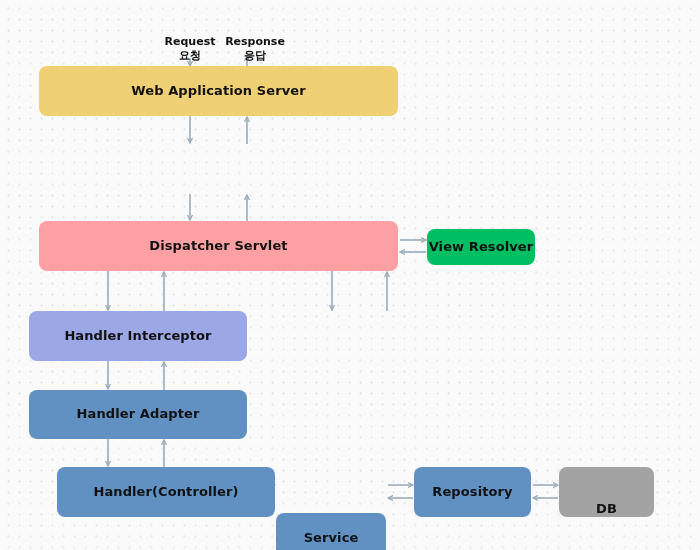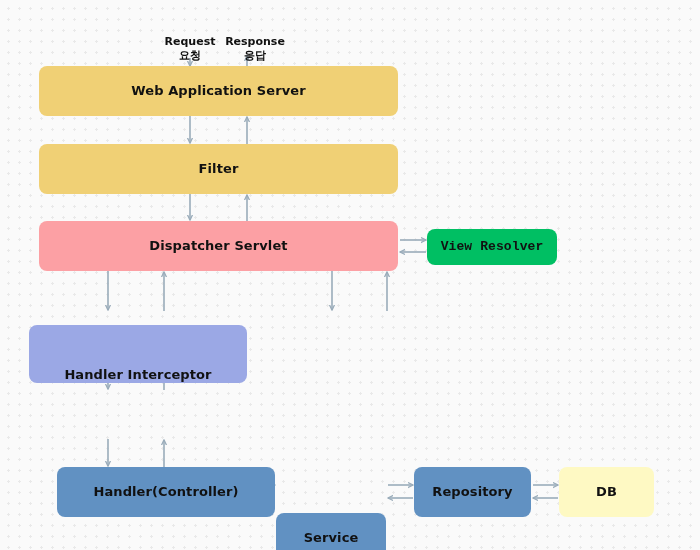--- a/index.html
+++ b/index.html
@@ -115,38 +115,38 @@
     <span class="ko">요청</span>
   </div>
   <div class="edge-label" style="left:217px; top:35px; width:76px;">
     <span>Response</span>
     <span class="ko">응답</span>
   </div>
 
   <div class="node" style="left: 39px; top: 66px; width: 359px; height: 50px; background-color: rgb(240, 208, 117);">
       <span>Web Application Server</span>
     </div>
-  <div class="node" style="left: 39px; top: 144px; width: 359px; height: 50px; background-color: rgb(240, 208, 117);">
-      <span>Filter</span>
-    </div>
   <div class="node" style="left: 39px; top: 221px; width: 359px; height: 50px; background-color: rgb(252, 160, 164); align-items: center;">
       <span>Dispatcher Servlet</span>
     </div>
-  <div class="node" style="left: 427px; top: 229px; width: 130px; height: 36px; background-color: rgb(0, 191, 99); font-family: Liberation Mono, monospace;">
+  <div class="node" style="left: 427px; top: 229px; width: 108px; height: 36px; background-color: rgb(0, 191, 99);">
       <span>View Resolver</span>
     </div>
-  <div class="node" style="left: 29px; top: 325px; width: 218px; height: 58px; background-color: rgb(155, 168, 229); align-items: flex-end;">
+  <div class="node" style="left: 29px; top: 311px; width: 218px; height: 50px; background-color: rgb(155, 168, 229);">
       <span>Handler Interceptor</span>
+    </div>
+  <div class="node" style="left: 29px; top: 390px; width: 218px; height: 49px; background-color: rgb(97, 145, 194);">
+      <span>Handler Adapter</span>
     </div>
   <div class="node" style="left: 29px; top: 467px; width: 218px; height: 50px; background-color: rgb(97, 145, 194); margin-left: 28px;">
       <span>Handler(Controller)</span>
     </div>
   <div class="node" style="left: 276px; top: 467px; width: 110px; height: 50px; background-color: rgb(97, 145, 194); margin-top: 46px;">
       <span>Service</span>
     </div>
   <div class="node" style="left: 414px; top: 467px; width: 117px; height: 50px; background-color: rgb(97, 145, 194);">
       <span>Repository</span>
     </div>
-  <div class="node" style="left: 559px; top: 467px; width: 95px; height: 50px; background-color: #fef9c3;">
+  <div class="node" style="left: 559px; top: 467px; width: 95px; height: 50px; background-color: #a3a3a3; align-items: flex-end;">
       <span>DB</span>
     </div>
 
 </div>
 
 </body></html>

